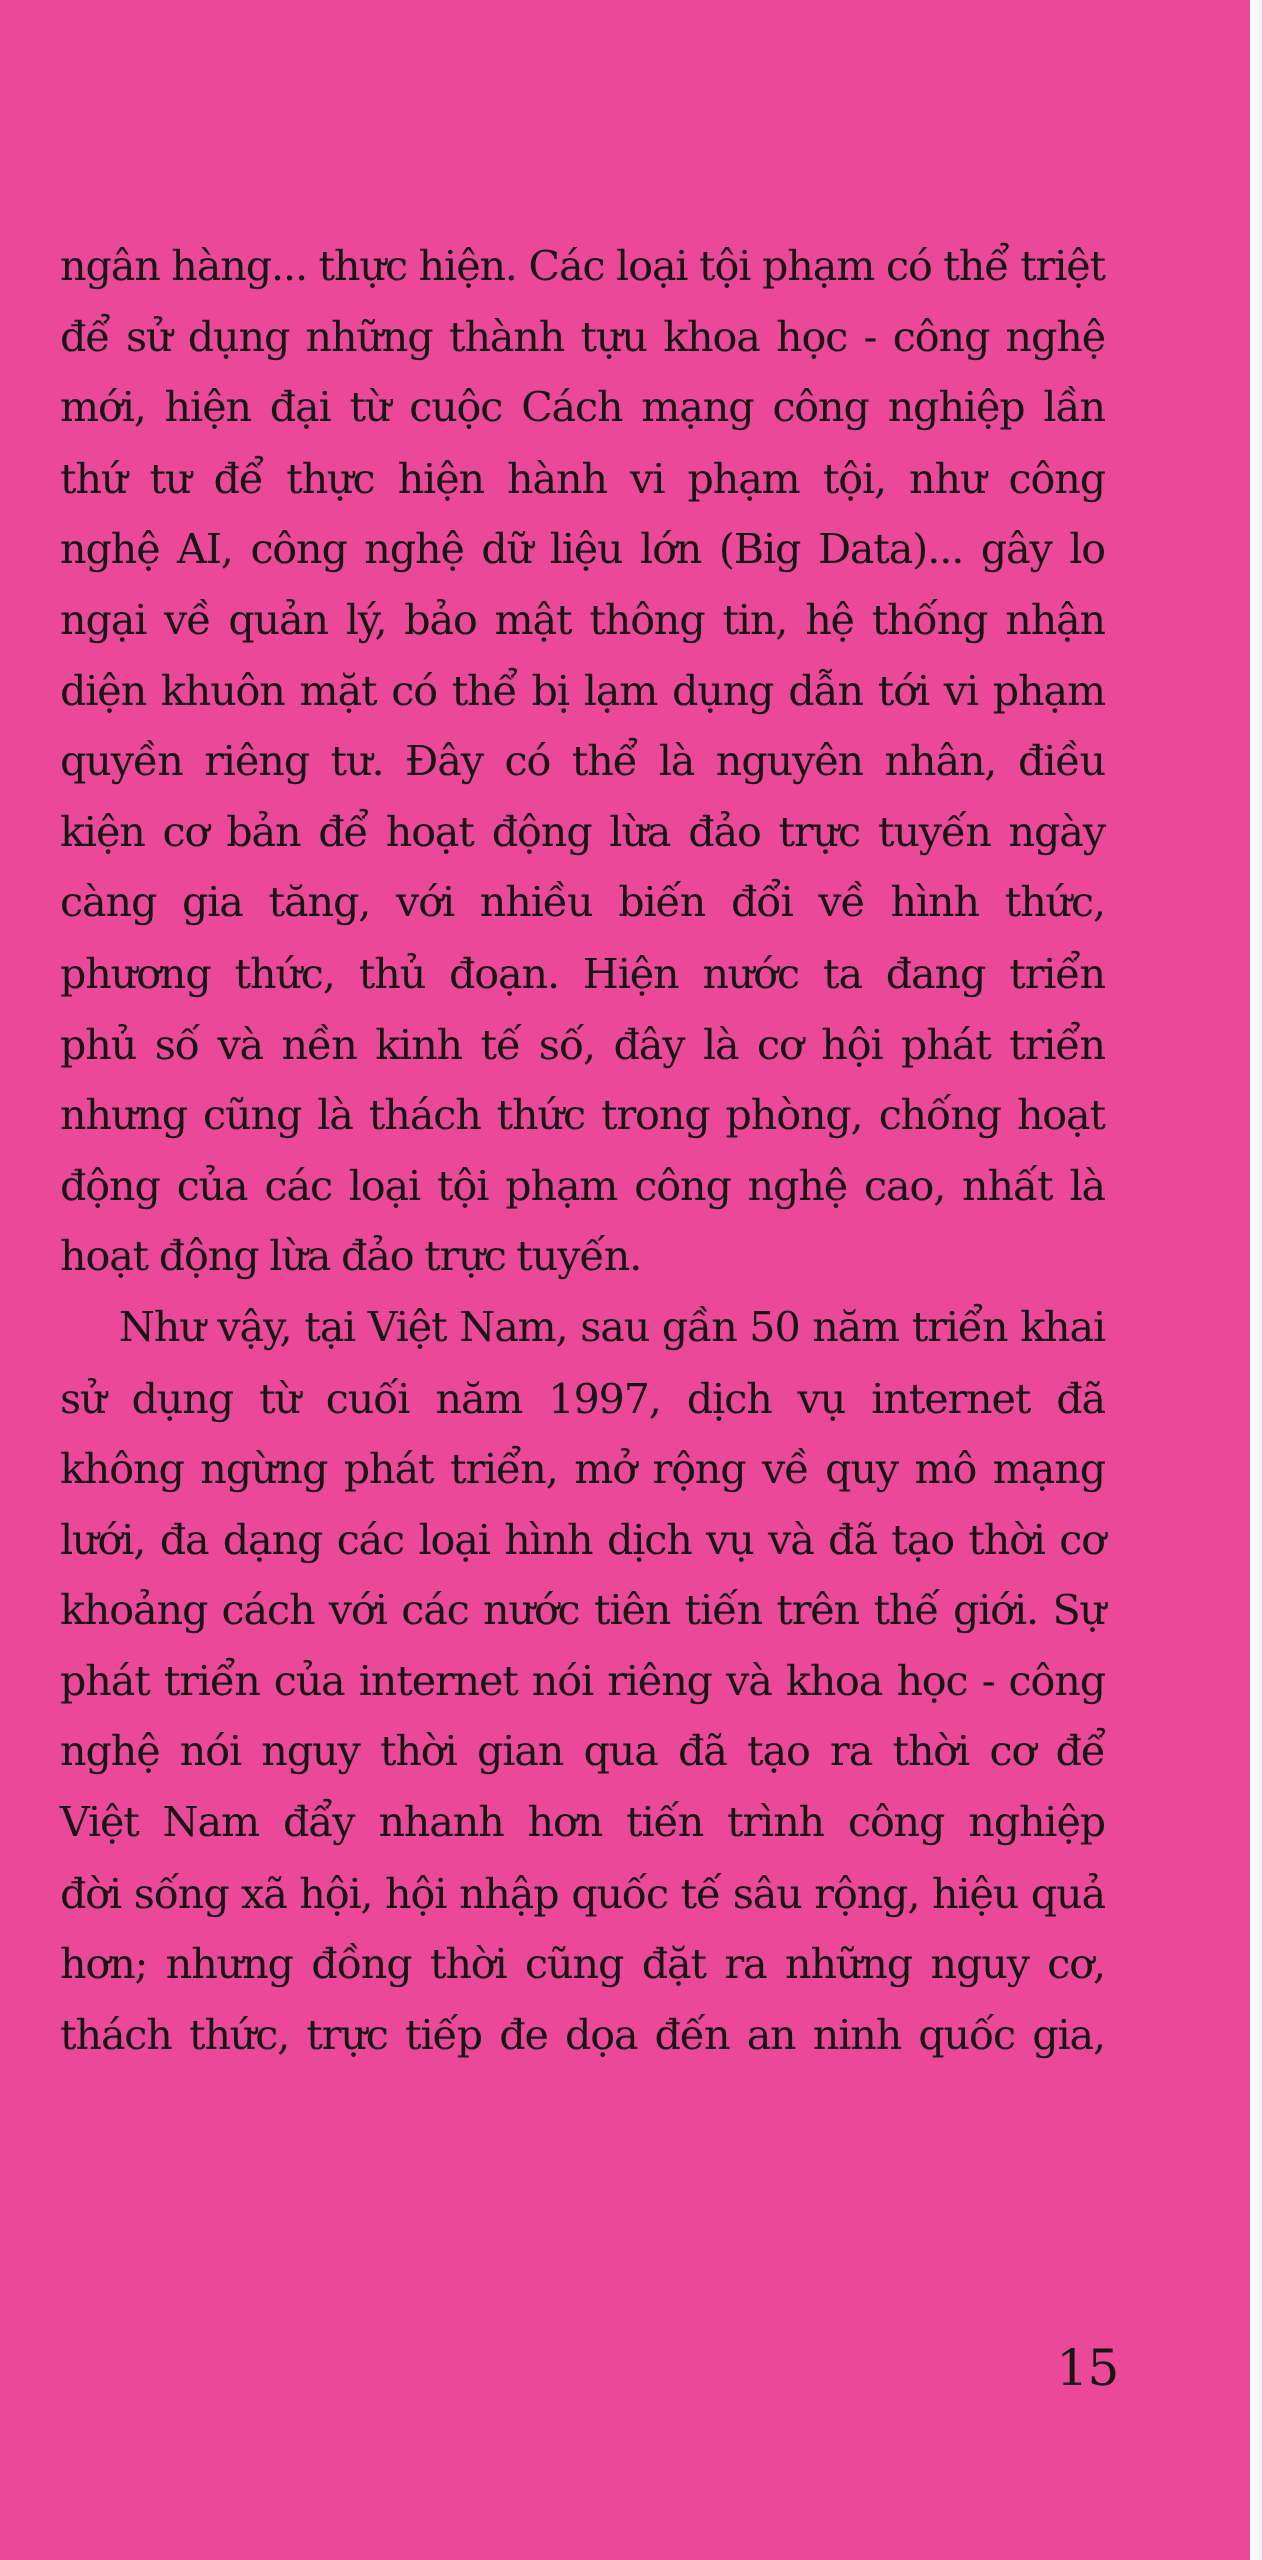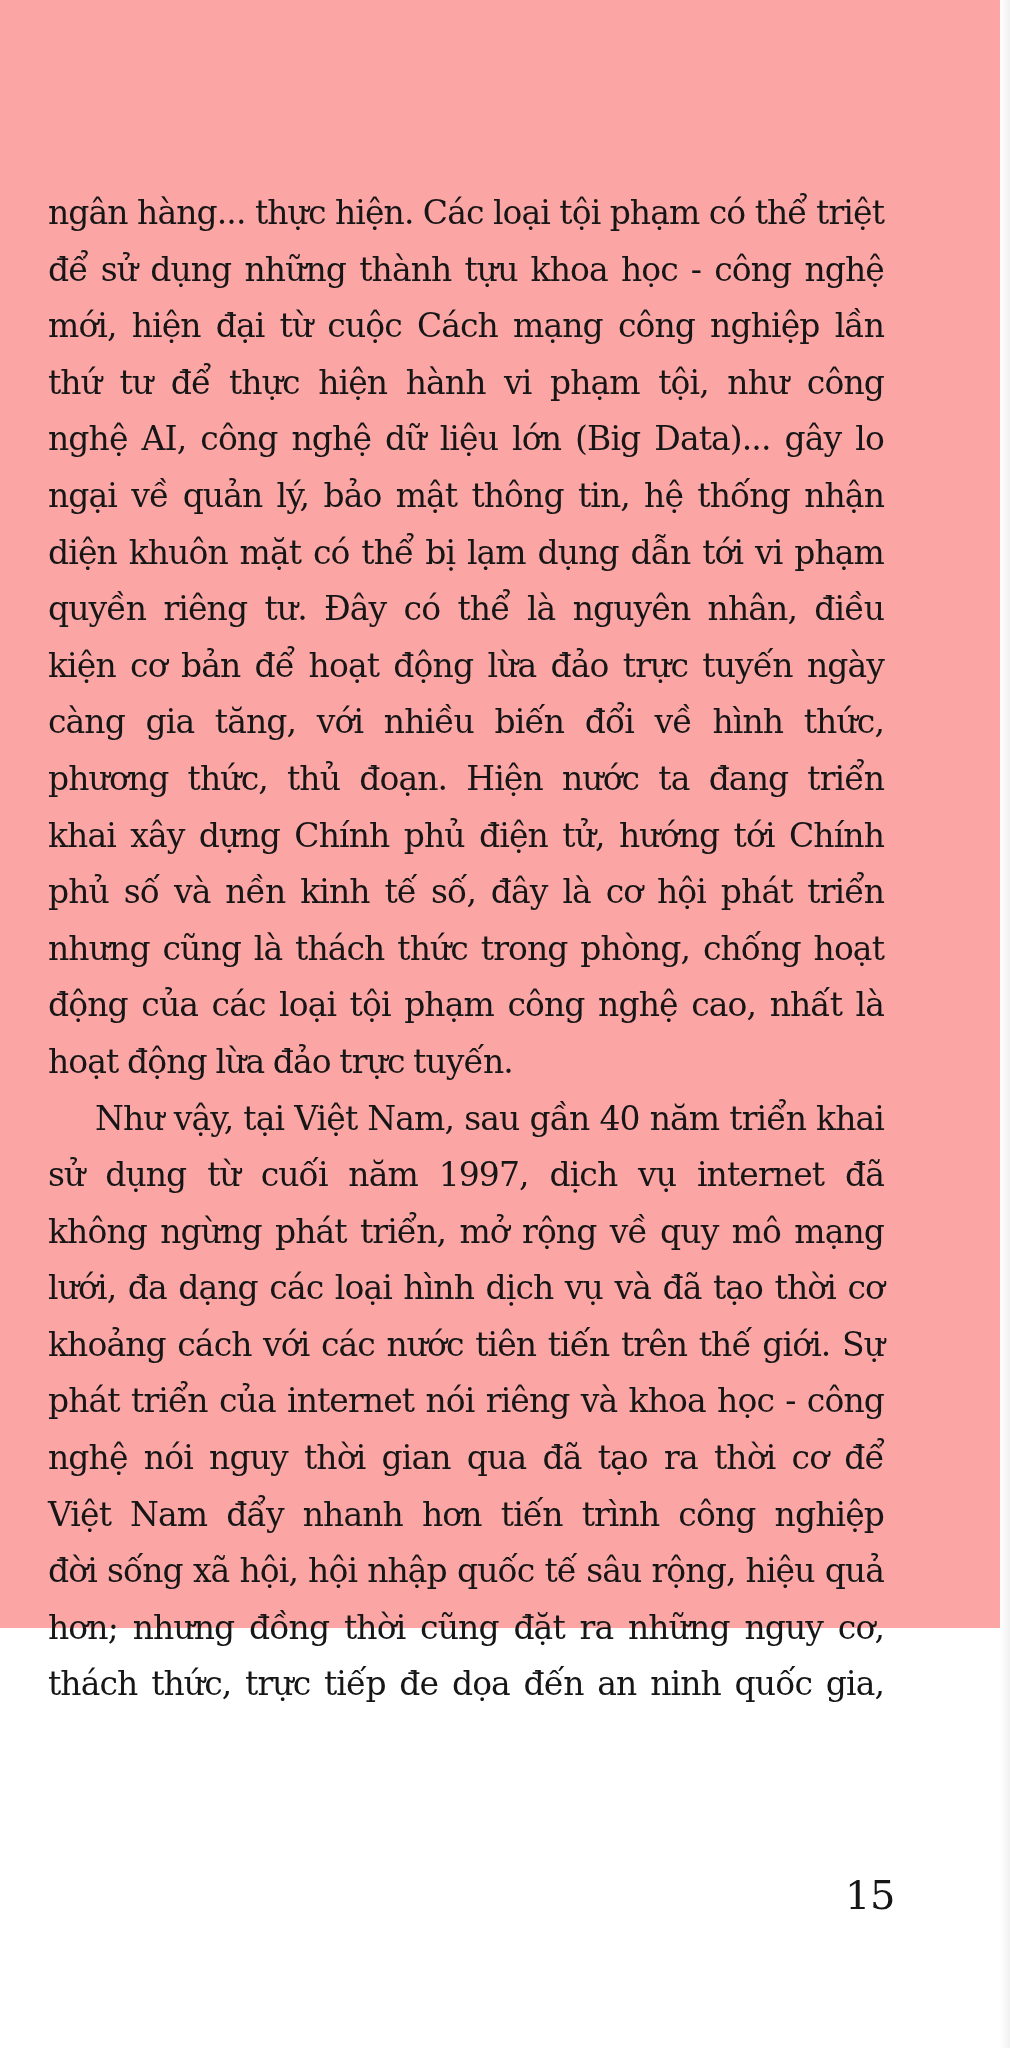--- a/index.html
+++ b/index.html
@@ -11,22 +11,22 @@
       width: 1010px;
       height: 2048px;
       position: relative;
       overflow: hidden;
     }
     .page {
       position: absolute;
       left: 0;
       top: 0;
       width: 1010px;
-      height: 1628px;
-      background: #fca5a5;
+      height: 2048px;
+      background: #ec4899;
     }
     .page-edge {
       position: absolute;
       right: 0;
       top: 0;
       width: 10px;
       height: 2048px;
       background: linear-gradient(to right, #ffffff, #f1f1f1);
     }
     .text-block {
@@ -74,27 +74,26 @@
     <span class="line">để sử dụng những thành tựu khoa học - công nghệ</span>
     <span class="line">mới, hiện đại từ cuộc Cách mạng công nghiệp lần</span>
     <span class="line">thứ tư để thực hiện hành vi phạm tội, như công</span>
     <span class="line">nghệ AI, công nghệ dữ liệu lớn (Big Data)... gây lo</span>
     <span class="line">ngại về quản lý, bảo mật thông tin, hệ thống nhận</span>
     <span class="line">diện khuôn mặt có thể bị lạm dụng dẫn tới vi phạm</span>
     <span class="line">quyền riêng tư. Đây có thể là nguyên nhân, điều</span>
     <span class="line">kiện cơ bản để hoạt động lừa đảo trực tuyến ngày</span>
     <span class="line">càng gia tăng, với nhiều biến đổi về hình thức,</span>
     <span class="line">phương thức, thủ đoạn. Hiện nước ta đang triển</span>
-    <span class="line">khai xây dựng Chính phủ điện tử, hướng tới Chính</span>
     <span class="line">phủ số và nền kinh tế số, đây là cơ hội phát triển</span>
     <span class="line">nhưng cũng là thách thức trong phòng, chống hoạt</span>
     <span class="line">động của các loại tội phạm công nghệ cao, nhất là</span>
     <span class="line last">hoạt động lừa đảo trực tuyến.</span>
 
-    <span class="line indent">Như vậy, tại Việt Nam, sau gần 40 năm triển khai</span>
+    <span class="line indent">Như vậy, tại Việt Nam, sau gần 50 năm triển khai</span>
     <span class="line">sử dụng từ cuối năm 1997, dịch vụ internet đã</span>
     <span class="line">không ngừng phát triển, mở rộng về quy mô mạng</span>
     <span class="line">lưới, đa dạng các loại hình dịch vụ và đã tạo thời cơ</span>
     <span class="line">khoảng cách với các nước tiên tiến trên thế giới. Sự</span>
     <span class="line">phát triển của internet nói riêng và khoa học - công</span>
     <span class="line">nghệ nói nguy thời gian qua đã tạo ra thời cơ để</span>
     <span class="line">Việt Nam đẩy nhanh hơn tiến trình công nghiệp</span>
     <span class="line">đời sống xã hội, hội nhập quốc tế sâu rộng, hiệu quả</span>
     <span class="line">hơn; nhưng đồng thời cũng đặt ra những nguy cơ,</span>
     <span class="line">thách thức, trực tiếp đe dọa đến an ninh quốc gia,</span>

